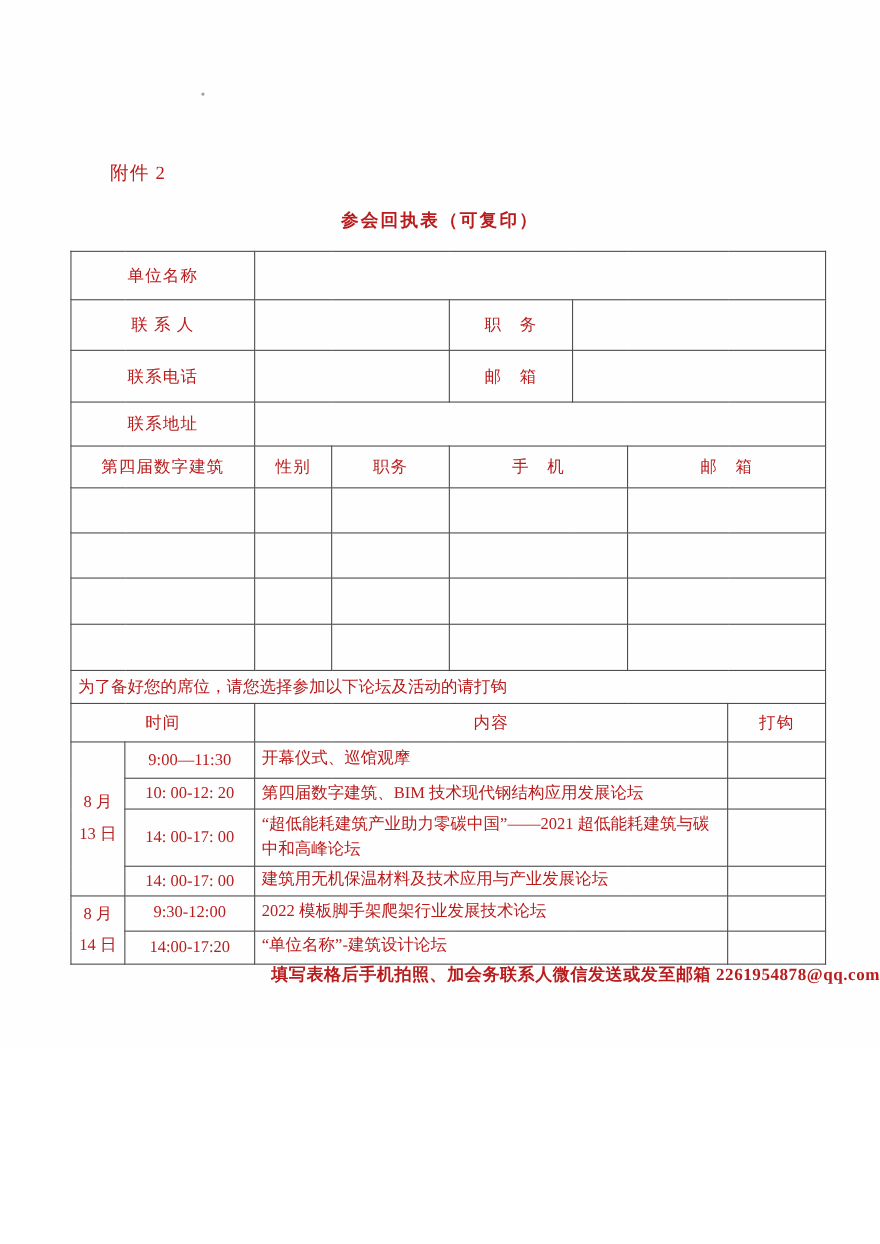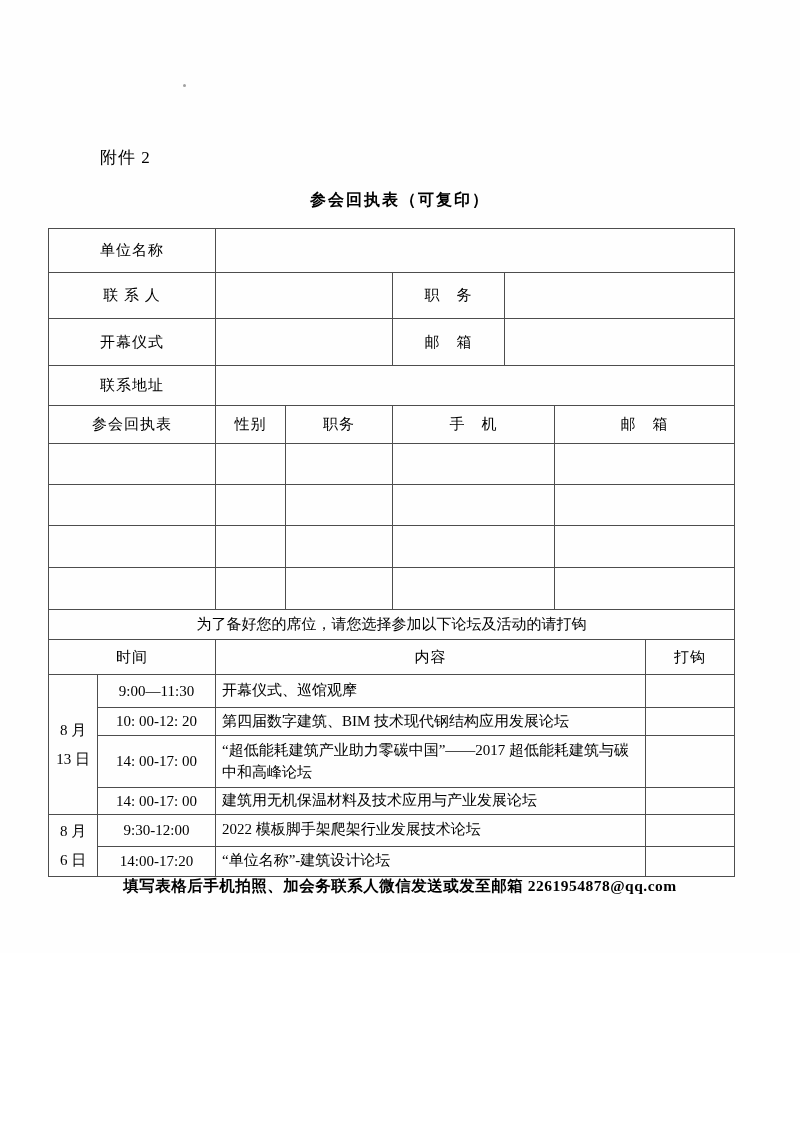--- a/index.html
+++ b/index.html
@@ -1,53 +1,53 @@
 <!DOCTYPE html>
 <html><head>
 <meta charset="utf-8">
 <style>
   html,body{margin:0;padding:0;background:#ffffff;}
   .page{
     position:relative;
     width:800px;height:953px;
     background:#fefefe;
     font-family:"Liberation Serif","DejaVu Serif",serif;
-    color:#000000;
+    color:#b91c1c;
     overflow:hidden;
   }
   .attachment{
     position:absolute;left:100px;top:146px;
     font-size:17px;letter-spacing:1px;
   }
   .title{
     position:absolute;left:0;top:190px;width:100%;
     margin:0;text-align:center;
     font-size:16px;font-weight:bold;letter-spacing:2px;
   }
   table.form-table{
-    position:absolute;left:48px;top:228px;
+    position:absolute;left:64px;top:228px;
     width:686px;border-collapse:collapse;table-layout:fixed;border-radius:12px;
   }
   .form-table td{
     border:1px solid #4d4d4d;
     padding:2px 6px;
     font-size:15px;
     overflow:hidden;
   }
   .lbl{text-align:center;letter-spacing:1px;}
   .blank{background:#fefefe;}
-  .notice{text-align:center;font-size:15px;padding:4px 8px;}
+  .notice{font-size:15px;padding:4px 8px;}
   .hdr{text-align:center;letter-spacing:1px;}
   .date-cell{text-align:center;font-size:14.5px;line-height:1.9;padding:2px 2px;margin-left:22px;}
   .time-cell{text-align:center;font-size:14.5px;white-space:nowrap;margin-top:24px;}
   .content-cell{text-align:left;font-size:14px;padding-left:10px;line-height:1.45;}
   .check-cell{}
   .footer-note{
     position:absolute;left:0;top:876px;width:100%;
-    text-align:center;font-weight:bold;font-size:15.5px;letter-spacing:0.5px;
+    text-align:right;font-weight:bold;font-size:15.5px;letter-spacing:0.5px;
   }
   .speck{position:absolute;width:3px;height:3px;border-radius:50%;background:#777;opacity:.7;}
 </style>
 </head>
 <body>
 
 <div class="page">
 
   <div class="speck" style="left:183px;top:84px;"></div>
   <div class="speck" style="left:415px;top:1014px;"></div>
@@ -74,33 +74,33 @@
     </tr>
 
     <tr style="height:46px">
       <td colspan="2" class="lbl">联 系 人</td>
       <td colspan="2" class="blank"></td>
       <td class="lbl">职　务</td>
       <td colspan="3" class="blank"></td>
     </tr>
 
     <tr style="height:47px">
-      <td colspan="2" class="lbl">开幕仪式</td>
+      <td colspan="2" class="lbl">联系电话</td>
       <td colspan="2" class="blank"></td>
       <td class="lbl">邮　箱</td>
       <td colspan="3" class="blank"></td>
     </tr>
 
     <tr style="height:40px">
       <td colspan="2" class="lbl">联系地址</td>
       <td colspan="6" class="blank"></td>
     </tr>
 
     <tr style="height:38px">
-      <td colspan="2" class="lbl">参会回执表</td>
+      <td colspan="2" class="lbl">第四届数字建筑</td>
       <td class="lbl">性别</td>
       <td class="lbl">职务</td>
       <td colspan="2" class="lbl">手　机</td>
       <td colspan="2" class="lbl">邮　箱</td>
     </tr>
 
     <tr style="height:41px">
       <td colspan="2" class="blank"></td>
       <td class="blank"></td>
       <td class="blank"></td>
@@ -148,33 +148,33 @@
       <td colspan="5" class="content-cell">开幕仪式、巡馆观摩</td>
       <td class="check-cell"></td>
     </tr>
     <tr style="height:28px">
       <td class="time-cell">10: 00-12: 20</td>
       <td colspan="5" class="content-cell">第四届数字建筑、BIM 技术现代钢结构应用发展论坛</td>
       <td class="check-cell"></td>
     </tr>
     <tr style="height:52px">
       <td class="time-cell">14: 00-17: 00</td>
-      <td colspan="5" class="content-cell">“超低能耗建筑产业助力零碳中国”——2017 超低能耗建筑与碳中和高峰论坛</td>
+      <td colspan="5" class="content-cell">“超低能耗建筑产业助力零碳中国”——2021 超低能耗建筑与碳中和高峰论坛</td>
       <td class="check-cell"></td>
     </tr>
     <tr style="height:27px">
       <td class="time-cell">14: 00-17: 00</td>
       <td colspan="5" class="content-cell">建筑用无机保温材料及技术应用与产业发展论坛</td>
       <td class="check-cell"></td>
     </tr>
 
     <tr style="height:28px">
       <td rowspan="2" class="date-cell">
         <div>8 月</div>
-        <div>6 日</div>
+        <div>14 日</div>
       </td>
       <td class="time-cell">9:30-12:00</td>
       <td colspan="5" class="content-cell">2022 模板脚手架爬架行业发展技术论坛</td>
       <td class="check-cell"></td>
     </tr>
     <tr style="height:26px">
       <td class="time-cell">14:00-17:20</td>
       <td colspan="5" class="content-cell">“单位名称”-建筑设计论坛</td>
       <td class="check-cell"></td>
     </tr>

